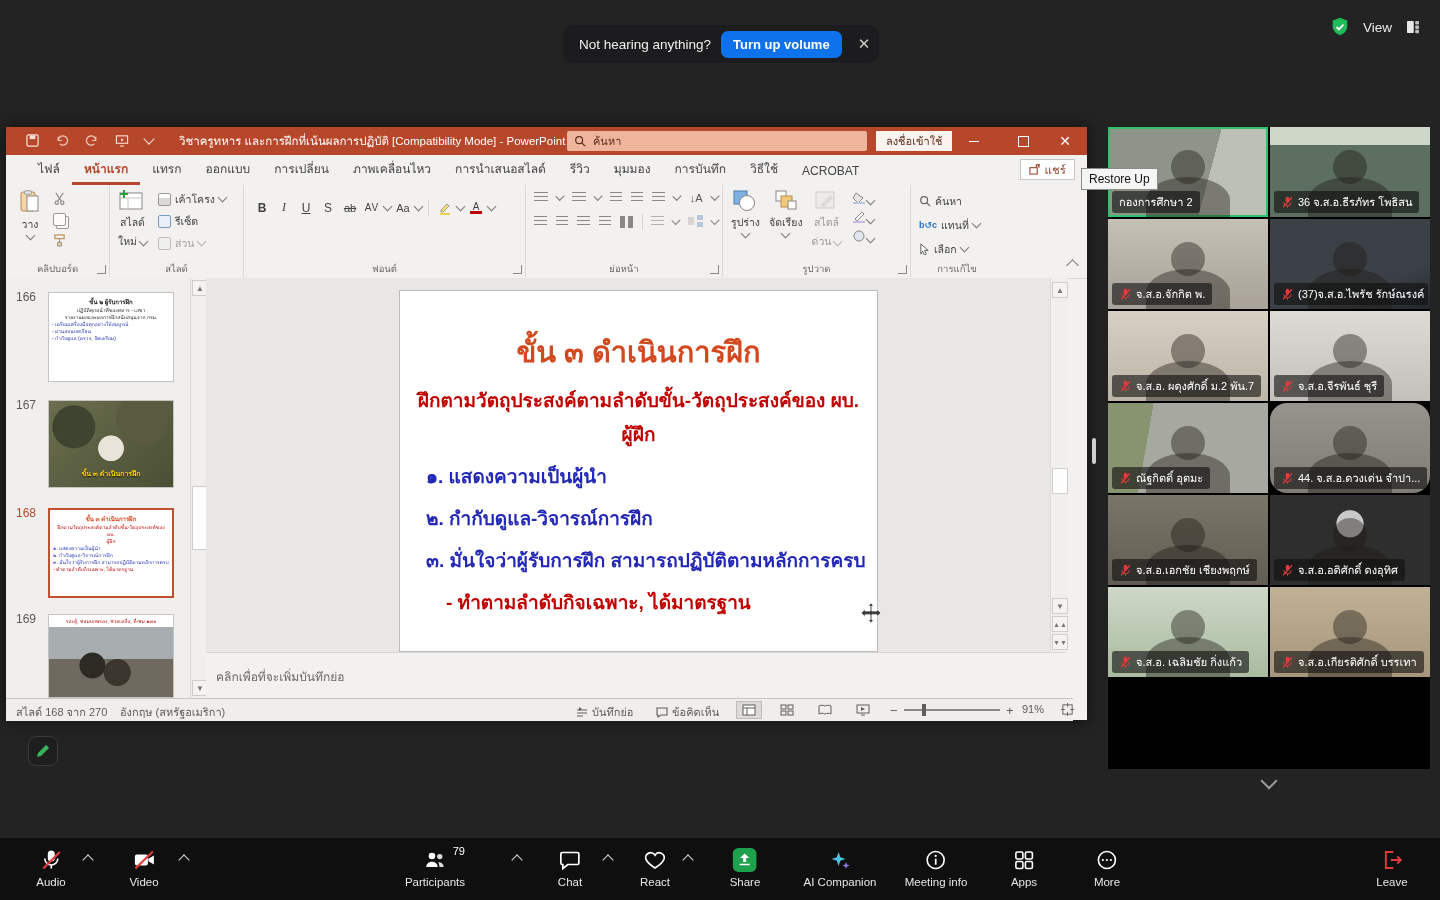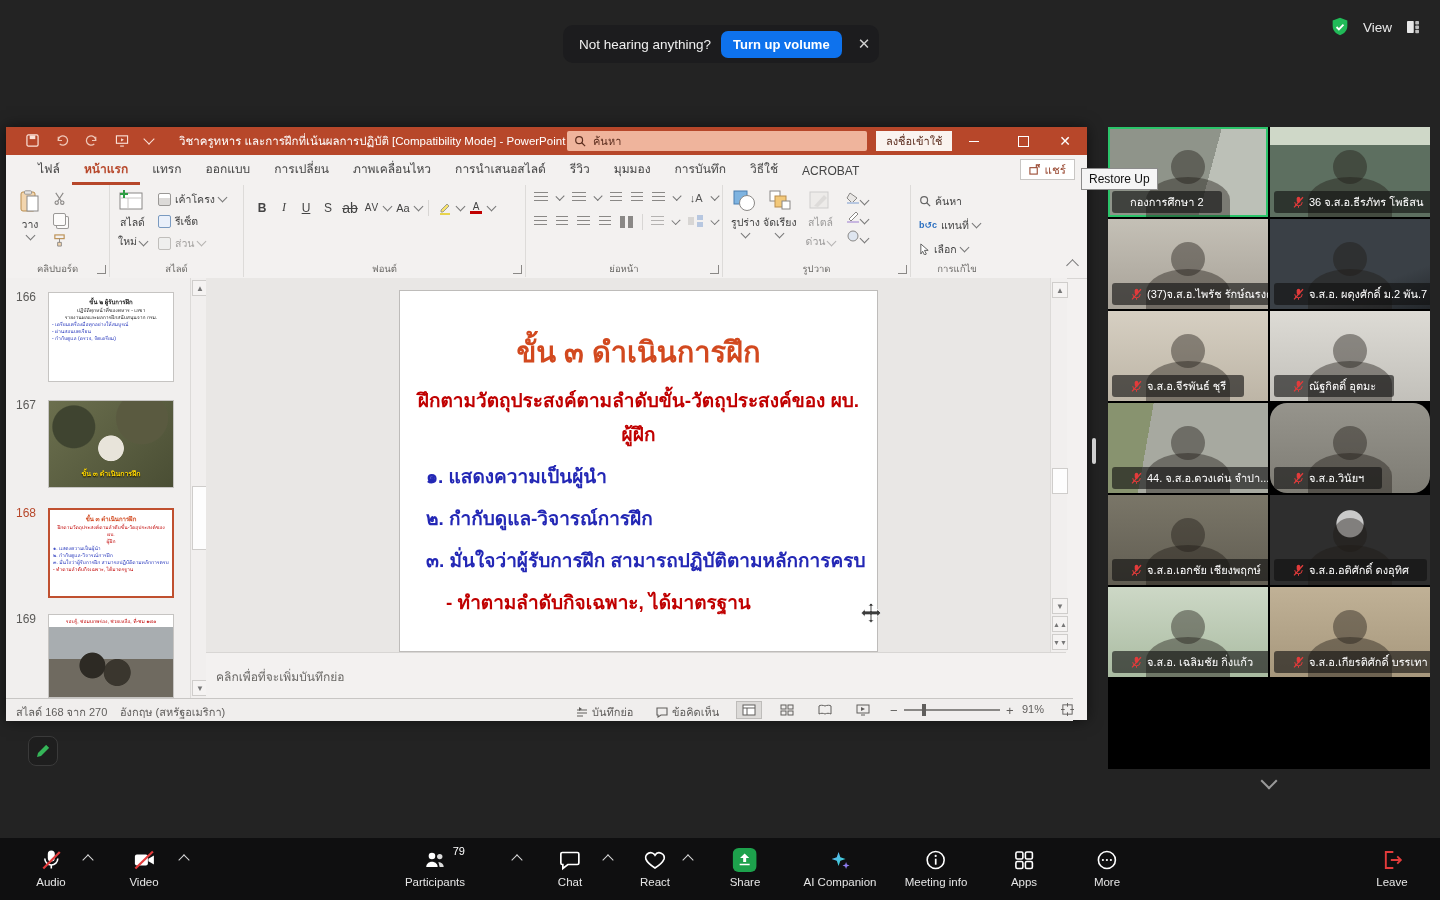--- a/index.html
+++ b/index.html
@@ -85,21 +85,21 @@
   
   #videos{position:absolute;left:1108px;top:127px;width:322px;height:642px;display:grid;
        grid-template-columns:1fr 1fr;grid-auto-rows:90px;gap:2px;background:#000;}
   .tile{position:relative;overflow:hidden;cursor:pointer;}
   .tile::before{content:"";position:absolute;left:50%;top:26%;width:34px;height:34px;margin-left:-17px;
        border-radius:50%;background:rgba(30,26,22,.42);}
   .tile::after{content:"";position:absolute;left:50%;bottom:-6px;width:84px;height:46px;margin-left:-42px;
        border-radius:50% 50% 0 0;background:rgba(30,26,22,.42);}
   .tile.active{outline:2px solid #2bc46a;outline-offset:-2px;}
   .chip{position:absolute;left:4px;bottom:4px;z-index:5;display:flex;align-items:center;gap:4px;
-       background:rgba(16,16,16,.62);color:#fff;font-size:11px;padding:2px 18px;border-radius:3px;
+       background:rgba(16,16,16,.62);color:#fff;font-size:11px;padding:2px 7px;border-radius:3px;
        max-width:140px;white-space:nowrap;overflow:hidden;text-overflow:ellipsis;}
   .chip .mic{display:inline-flex;width:13px;height:13px;flex:none;}
   #vchev{position:absolute;left:1250px;top:770px;width:38px;height:22px;background:none;border:none;cursor:pointer;}
   #vchev i{display:block;width:10px;height:10px;border-left:2px solid #9a9a9a;border-bottom:2px solid #9a9a9a;
        transform:rotate(-45deg);margin:2px auto;}
   
   #pencil{position:absolute;left:28px;top:736px;width:30px;height:30px;background:#1e1e1e;border-radius:8px;
        border:1px solid #3a3a3a;cursor:pointer;display:flex;align-items:center;justify-content:center;}
   #handle{position:absolute;left:1092px;top:438px;width:4px;height:26px;background:#cfcfcf;border-radius:2px;cursor:ns-resize;}
   
@@ -273,21 +273,21 @@
         </span>
         <span class="rlabel">สไลด์</span>
       </div>
 
       <div class="rgroup" style="left:238px;width:282px;">
         <div style="display:flex;align-items:center;gap:2px;margin-top:8px;">
           <span class="fmt" style="font-weight:bold;">B</span>
           <span class="fmt" style="font-style:italic;font-family:'Liberation Serif',serif;">I</span>
           <span class="fmt" style="text-decoration:underline;">U</span>
           <span class="fmt">S</span>
-          <span class="fmt" style="text-decoration:line-through;font-size:14px;">ab</span>
+          <span class="fmt" style="text-decoration:line-through;font-size:11px;">ab</span>
           <span class="fmt" style="font-size:10px;letter-spacing:1px;">AV</span>
             <span class="carD"></span>
           <span class="fmt" style="font-size:11px;">Aa</span>
             <span class="carD"></span>
           <span style="width:1px;height:16px;background:#d8d6d4;margin:0 4px;"></span>
           <span class="fmt">
               <svg width="14" height="14" viewBox="0 0 14 14">
                 <path d="M3 9L9 3l2 2-6 6H3z" fill="#f7e26b" stroke="#8a8886" stroke-width="0.8"></path>
                 <rect x="2" y="12" width="10" height="2" fill="#e8d44d"></rect>
               </svg>
@@ -338,21 +338,21 @@
 
       <div class="rgroup" style="left:717px;width:188px;">
         <span class="bigbtn">
           <svg width="24" height="22" viewBox="0 0 24 22">
               <rect x="1" y="1" width="13" height="13" fill="#7eb3e0" stroke="#4a7fb0"></rect>
               <circle cx="14" cy="13" r="7.5" fill="#fff" stroke="#8a8886"></circle>
             </svg>
           <span>รูปร่าง</span>
             <span class="carD"></span>
         </span>
-        <span class="bigbtn" style="">
+        <span class="bigbtn" style="margin-left:6px;">
           <svg width="24" height="22" viewBox="0 0 24 22">
               <rect x="2" y="1" width="10" height="10" fill="#fff" stroke="#8a8886"></rect>
               <rect x="7" y="6" width="11" height="11" fill="#f2c879" stroke="#b98d4f"></rect>
               <rect x="14" y="11" width="8" height="8" fill="#fff" stroke="#8a8886"></rect>
             </svg>
           <span>จัดเรียง</span>
             <span class="carD"></span>
         </span>
         <span class="bigbtn" style="margin-left:6px;opacity:.5;">
           <svg width="24" height="22" viewBox="0 0 24 22">
@@ -560,20 +560,33 @@
     <div class="tile">
         <span class="chip">
           <span class="mic">
             <svg width="13" height="13" viewBox="0 0 16 16">
               <rect x="5.8" y="1" width="4.4" height="7.5" rx="2.2" fill="#E23B3B"></rect>
               <path d="M3.4 7.5a4.6 4.6 0 0 0 9.2 0" fill="none" stroke="#E23B3B" stroke-width="1.2"></path>
               <line x1="8" y1="12" x2="8" y2="14.5" stroke="#E23B3B" stroke-width="1.2"></line>
               <line x1="2.5" y1="14" x2="13.5" y2="1.5" stroke="#E23B3B" stroke-width="1.6"></line>
             </svg>
           </span>
+          <span>จ.ส.อ.จักกิต พ.</span>
+        </span>
+      </div>
+    <div class="tile">
+        <span class="chip">
+          <span class="mic">
+            <svg width="13" height="13" viewBox="0 0 16 16">
+              <rect x="5.8" y="1" width="4.4" height="7.5" rx="2.2" fill="#E23B3B"></rect>
+              <path d="M3.4 7.5a4.6 4.6 0 0 0 9.2 0" fill="none" stroke="#E23B3B" stroke-width="1.2"></path>
+              <line x1="8" y1="12" x2="8" y2="14.5" stroke="#E23B3B" stroke-width="1.2"></line>
+              <line x1="2.5" y1="14" x2="13.5" y2="1.5" stroke="#E23B3B" stroke-width="1.6"></line>
+            </svg>
+          </span>
           <span>(37)จ.ส.อ.ไพรัช รักษ์ณรงค์</span>
         </span>
       </div>
     <div class="tile">
         <span class="chip">
           <span class="mic">
             <svg width="13" height="13" viewBox="0 0 16 16">
               <rect x="5.8" y="1" width="4.4" height="7.5" rx="2.2" fill="#E23B3B"></rect>
               <path d="M3.4 7.5a4.6 4.6 0 0 0 9.2 0" fill="none" stroke="#E23B3B" stroke-width="1.2"></path>
               <line x1="8" y1="12" x2="8" y2="14.5" stroke="#E23B3B" stroke-width="1.2"></line>
@@ -613,33 +626,20 @@
         <span class="chip">
           <span class="mic">
             <svg width="13" height="13" viewBox="0 0 16 16">
               <rect x="5.8" y="1" width="4.4" height="7.5" rx="2.2" fill="#E23B3B"></rect>
               <path d="M3.4 7.5a4.6 4.6 0 0 0 9.2 0" fill="none" stroke="#E23B3B" stroke-width="1.2"></path>
               <line x1="8" y1="12" x2="8" y2="14.5" stroke="#E23B3B" stroke-width="1.2"></line>
               <line x1="2.5" y1="14" x2="13.5" y2="1.5" stroke="#E23B3B" stroke-width="1.6"></line>
             </svg>
           </span>
           <span>44. จ.ส.อ.ดวงเด่น  จำปา...</span>
-        </span>
-      </div>
-    <div class="tile">
-        <span class="chip">
-          <span class="mic">
-            <svg width="13" height="13" viewBox="0 0 16 16">
-              <rect x="5.8" y="1" width="4.4" height="7.5" rx="2.2" fill="#E23B3B"></rect>
-              <path d="M3.4 7.5a4.6 4.6 0 0 0 9.2 0" fill="none" stroke="#E23B3B" stroke-width="1.2"></path>
-              <line x1="8" y1="12" x2="8" y2="14.5" stroke="#E23B3B" stroke-width="1.2"></line>
-              <line x1="2.5" y1="14" x2="13.5" y2="1.5" stroke="#E23B3B" stroke-width="1.6"></line>
-            </svg>
-          </span>
-          <span>จ.ส.อ.วินัยฯ</span>
         </span>
       </div>
     <div class="tile">
         <span class="chip">
           <span class="mic">
             <svg width="13" height="13" viewBox="0 0 16 16">
               <rect x="5.8" y="1" width="4.4" height="7.5" rx="2.2" fill="#E23B3B"></rect>
               <path d="M3.4 7.5a4.6 4.6 0 0 0 9.2 0" fill="none" stroke="#E23B3B" stroke-width="1.2"></path>
               <line x1="8" y1="12" x2="8" y2="14.5" stroke="#E23B3B" stroke-width="1.2"></line>
               <line x1="2.5" y1="14" x2="13.5" y2="1.5" stroke="#E23B3B" stroke-width="1.6"></line>

